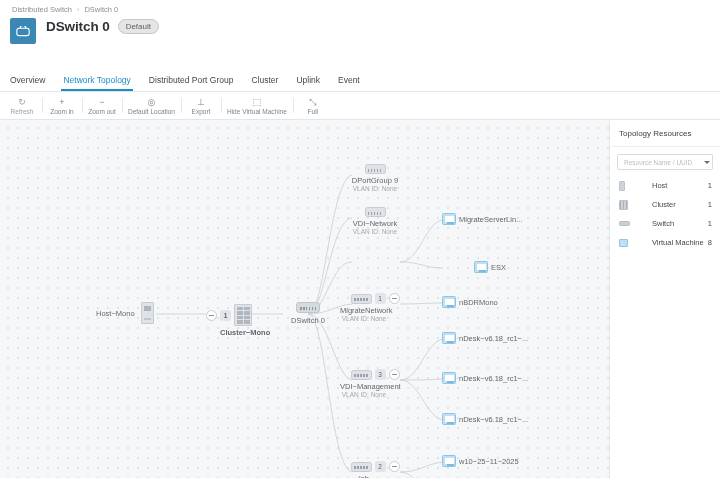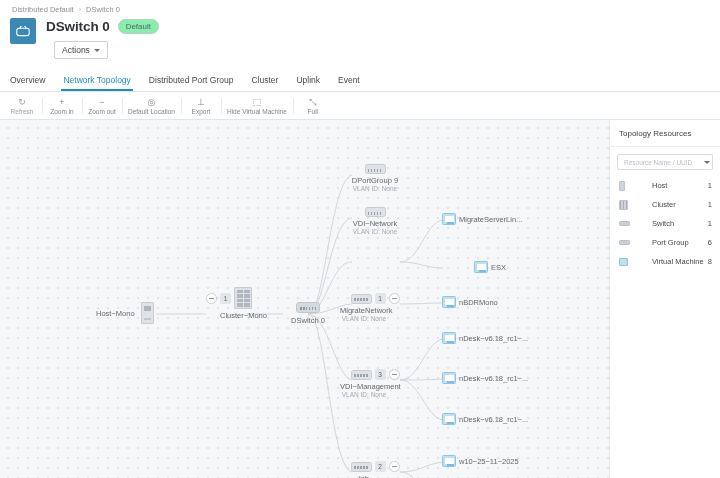--- a/index.html
+++ b/index.html
@@ -41,21 +41,21 @@
   .title-row { display: flex; align-items: center; gap: 8px; height: 20px; }
   .page-title {
     font-size: 13.5px; font-weight: bold; color: #2f3236; letter-spacing: -0.1px;
   }
   .badge-default {
     border: 1px solid #c2c7cc;
     border-radius: 9px;
     padding: 1px 7px;
     font-size: 8px;
     color: #5c6166;
-    background: #86efac;
+    background: #e5e5e5;
     line-height: 11px;
   }
   .actions-row { margin-top: 3px; padding-left: 8px; }
   .actions-btn {
     display: inline-flex; align-items: center; gap: 4px;
     border: 1px solid #cdd2d6;
     background: #fff;
     border-radius: 2px;
     font-size: 8.5px;
     color: #404348;
@@ -272,42 +272,36 @@
     background: #ffffff;
     display: flex; align-items: center; justify-content: center;
     font-size: 8px; color: #707579;
     cursor: pointer;
   }
 </style>
 </head>
 <body>
 
 <div class="breadcrumb">
-  <span class="crumb-link">Distributed Default</span>
+  <span class="crumb-link">Distributed Switch</span>
   <span class="sep">›</span>
   <span class="crumb-cur">DSwitch 0</span>
 </div>
 
 <div class="page-header">
   <div class="header-icon">
     <svg width="14" height="11" viewBox="0 0 14 11" aria-hidden="true">
       <rect x="0.8" y="2.2" width="12.4" height="7.4" rx="2.4" fill="none" stroke="#ffffff" stroke-width="1.1"></rect>
       <path d="M4.2 2.2 A2.8 2.8 0 0 1 9.8 2.2" fill="none" stroke="#ffffff" stroke-width="1.1"></path>
     </svg>
   </div>
   <div class="header-right">
     <div class="title-row">
       <span class="page-title">DSwitch 0</span>
       <span class="badge-default">Default</span>
-    </div>
-    <div class="actions-row">
-      <span class="actions-btn">
-        <span>Actions</span>
-        <span class="caret-dn"></span>
-      </span>
     </div>
   </div>
 </div>
 
 <div class="tabs">
   <div class="tab">Overview</div>
   <div class="tab active">Network Topology</div>
   <div class="tab">Distributed Port Group</div>
   <div class="tab">Cluster</div>
   <div class="tab">Uplink</div>
@@ -377,21 +371,21 @@
       </g>
     </svg>
 
     <div class="node" style="left:96px; top:182px;">
       <div style="display:flex; align-items:center; gap:6px;">
         <span class="node-label">Host−Mono</span>
         <span class="ico-host"></span>
       </div>
     </div>
 
-    <div class="node" style="left:206px; top:167px;">
+    <div class="node" style="left:206px; top:184px;font-weight:bold;">
       <div class="row-inline">
         <span class="toggle">
             <span></span>
           </span>
         <span class="chip">1</span>
         <span class="ico-cluster">
           <i></i>
             <i></i>
             <i></i>
             <i></i>
@@ -551,27 +545,20 @@
       </div>
       <div class="res-item">
         <span class="ri-icon">
             <span class="ri-switch"></span>
           </span>
         <span class="ri-label">Switch</span>
         <span class="ri-count">1</span>
       </div>
       <div class="res-item">
         <span class="ri-icon">
-            <span class="ri-switch"></span>
-          </span>
-        <span class="ri-label">Port Group</span>
-        <span class="ri-count">6</span>
-      </div>
-      <div class="res-item">
-        <span class="ri-icon">
             <span class="ri-vm"></span>
           </span>
         <span class="ri-label">Virtual Machine</span>
         <span class="ri-count">8</span>
       </div>
     </div>
   </div>
 </div>
 
 </body></html>

